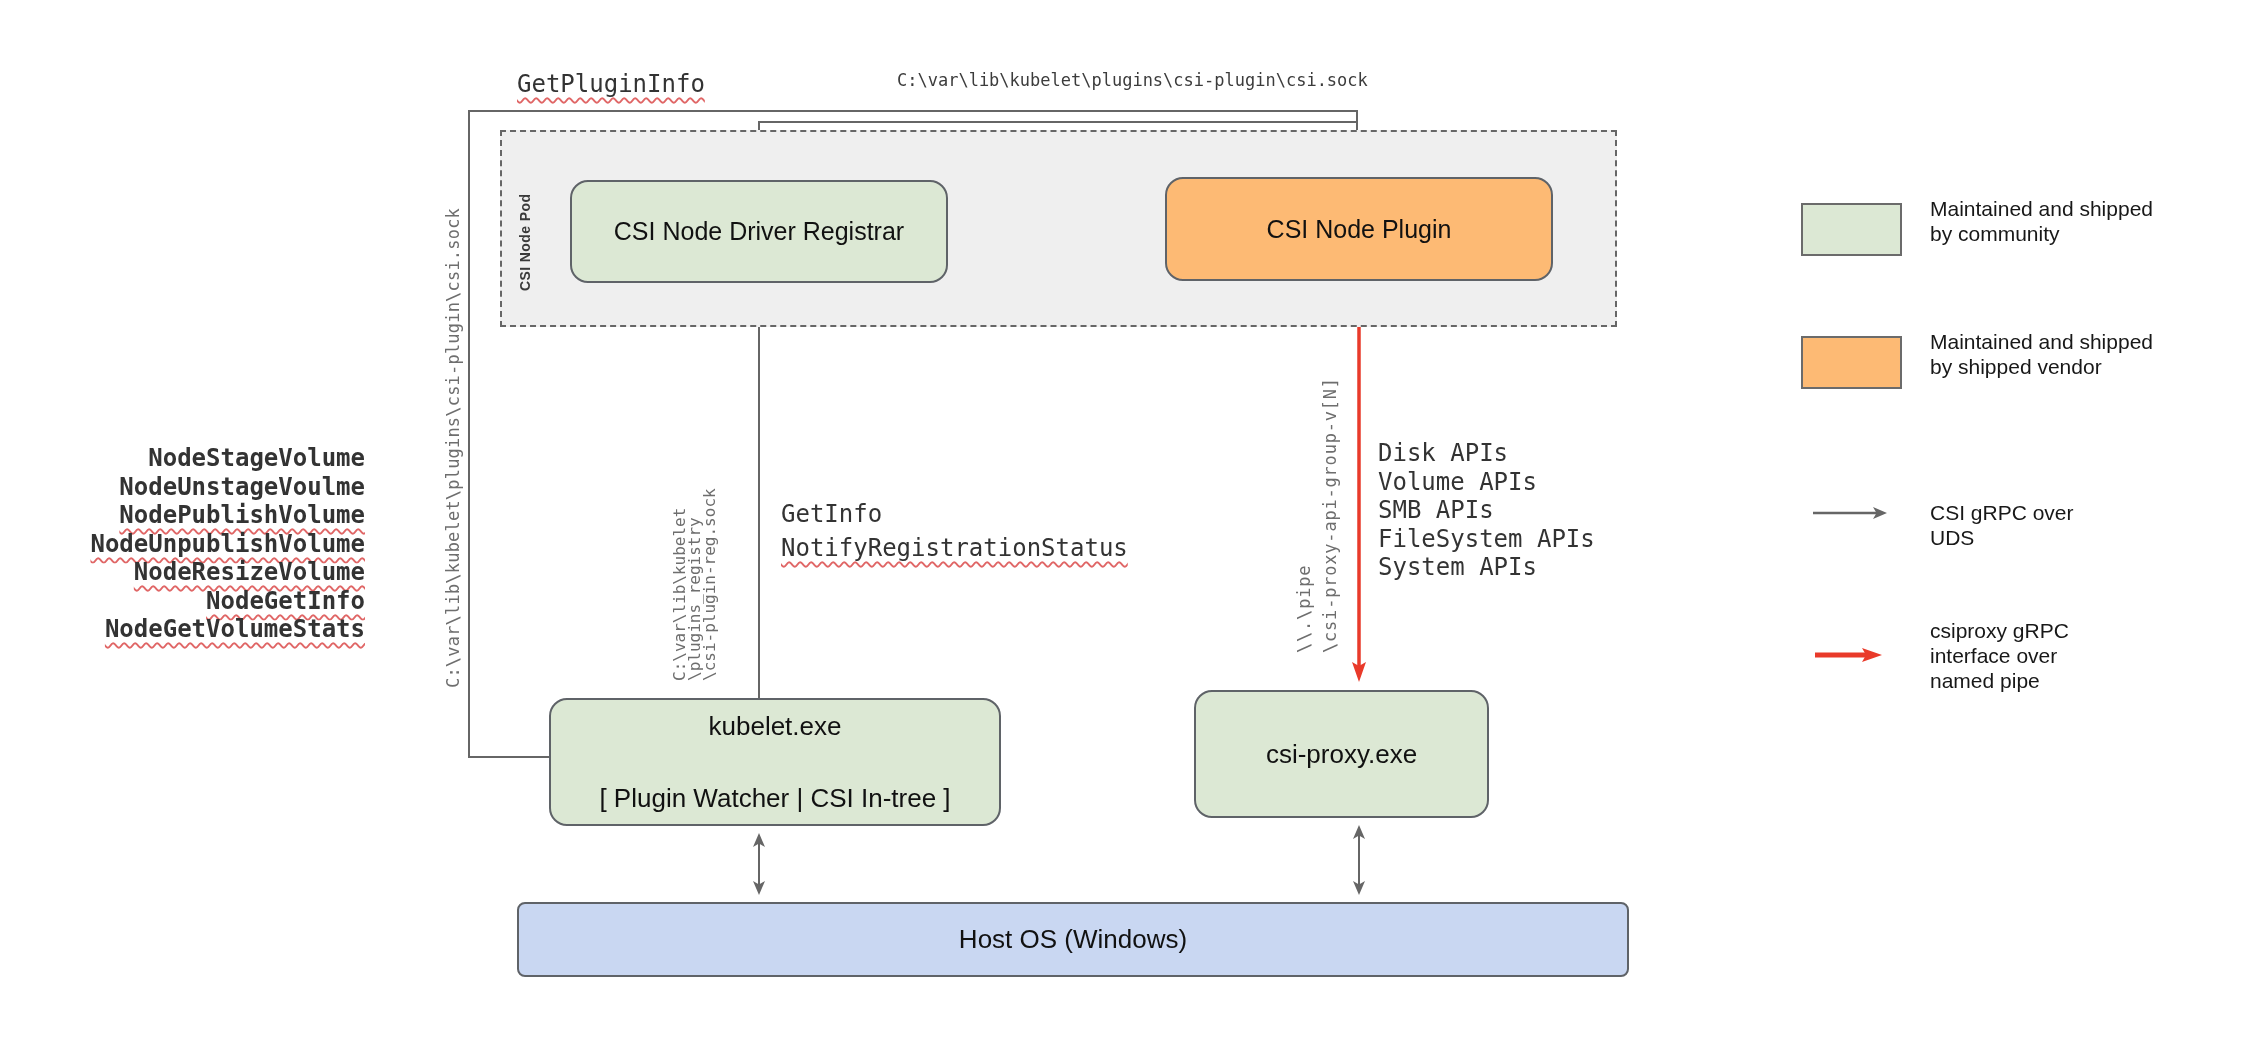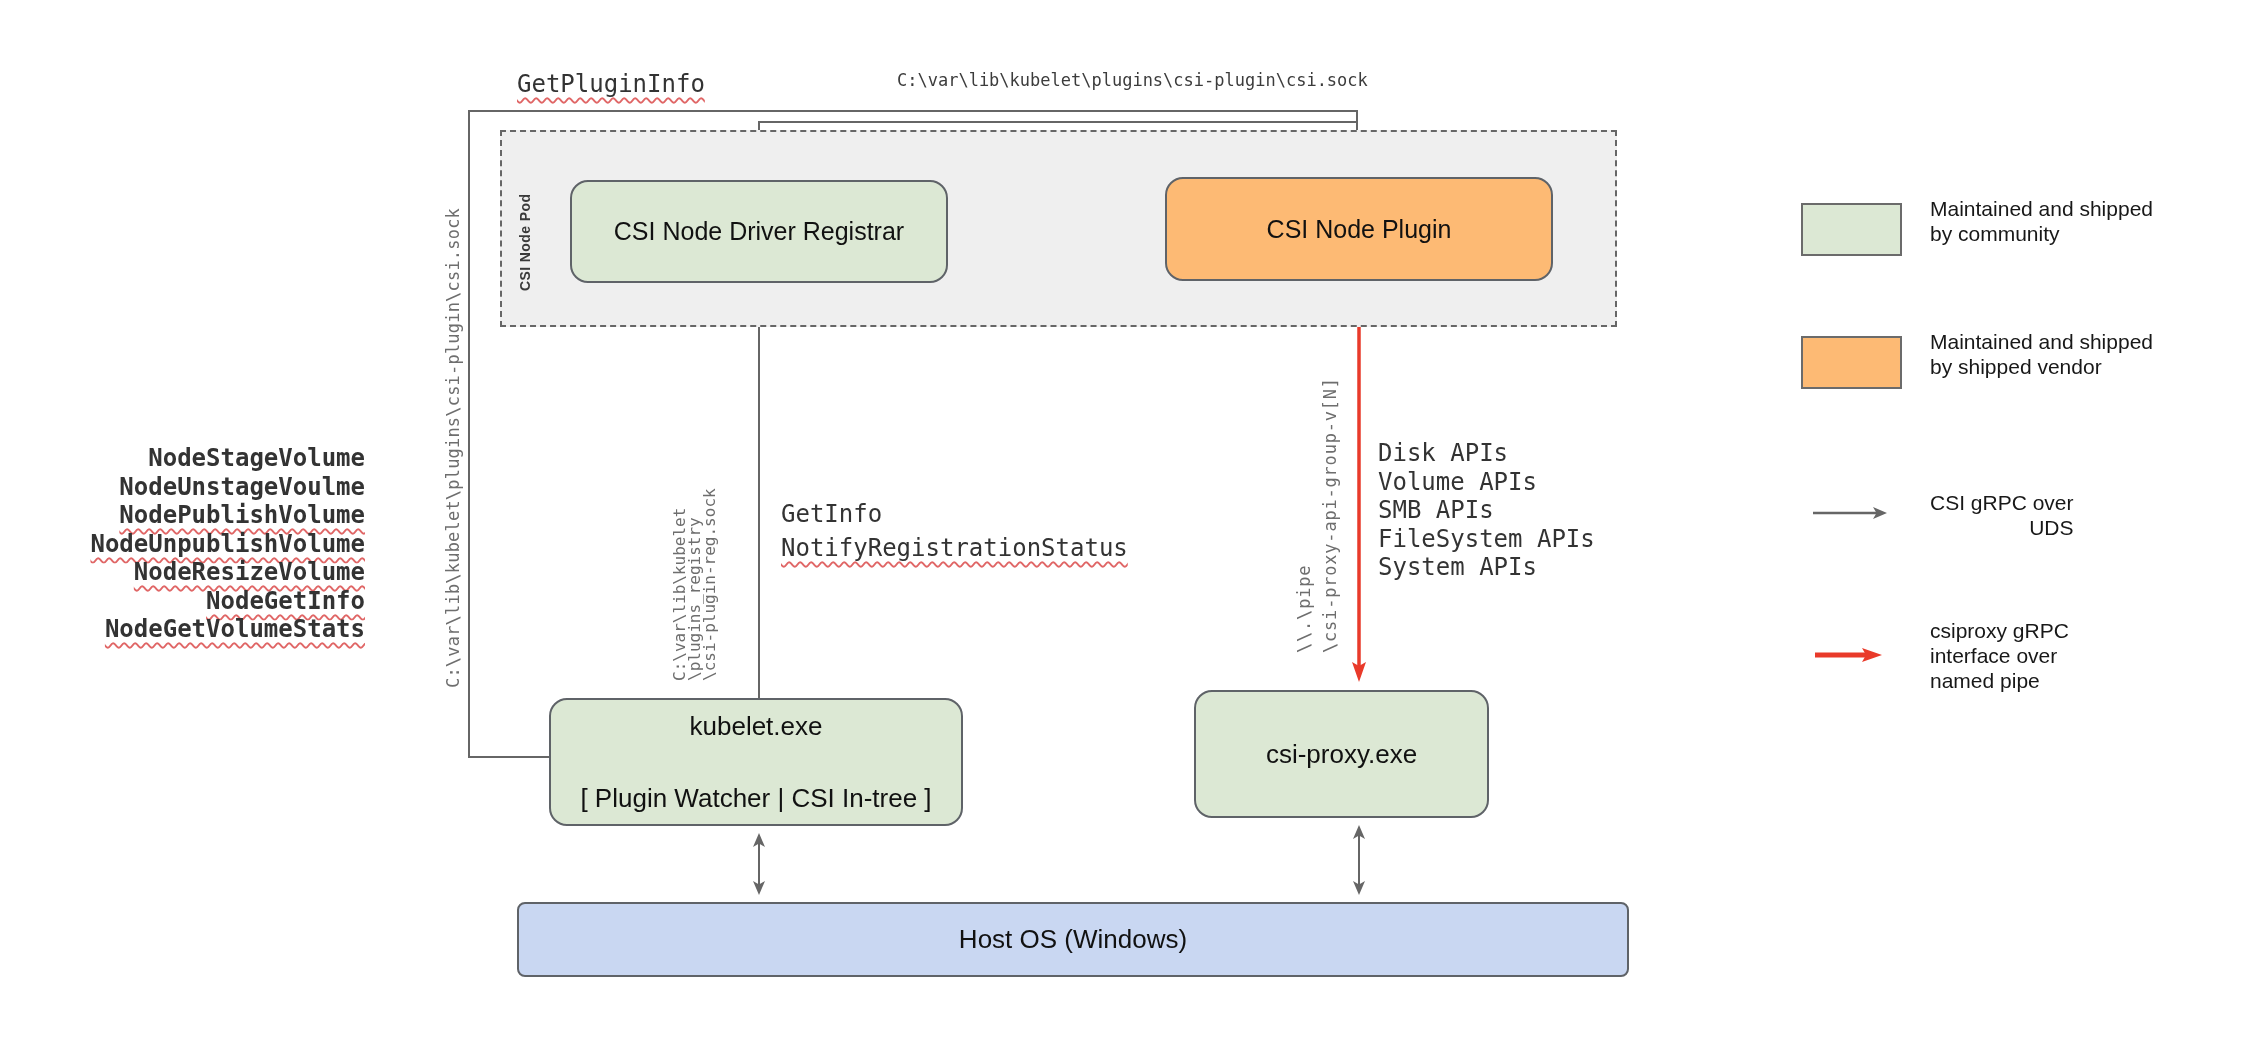--- a/index.html
+++ b/index.html
@@ -38,32 +38,32 @@
   #pipe-path{left:1291px;top:653px;color:#6e6e6e;font-size:17px;line-height:26px;letter-spacing:0.8px;}
   #pod-label{left:517px;top:291px;font-size:14px;font-weight:bold;color:#3a3a3a;letter-spacing:0.4px;
              font-family:"Liberation Sans",sans-serif;}
 
   #node-calls{position:absolute;left:65px;top:444px;width:300px;text-align:right;line-height:28.5px;font-weight:bold;}
   #registrar-calls{position:absolute;left:781px;top:449px;line-height:34px;margin-top:48px;}
   #api-list{position:absolute;left:1378px;top:439px;line-height:28.6px;}
 
   #box-registrar{left:570px;top:180px;width:378px;height:103px;}
   #box-plugin{left:1165px;top:177px;width:388px;height:104px;}
-  #box-kubelet{left:549px;top:698px;width:414px;height:128px;font-size:26px;line-height:32px;gap:40px;}
+  #box-kubelet{left:549px;top:698px;width:452px;height:128px;font-size:26px;line-height:32px;gap:40px;}
   #box-csiproxy{left:1194px;top:690px;width:295px;height:128px;font-size:26px;}
   #box-hostos{left:517px;top:902px;width:1112px;height:75px;border-radius:8px;font-size:26px;}
 
   
   .swatch{position:absolute;width:101px;height:53px;border:2px solid #6b6b6b;box-sizing:border-box;}
   #legend-swatch-community{left:1801px;top:203px;}
   #legend-swatch-vendor{left:1801px;top:336px;}
   .legend-text{position:absolute;left:1930px;font-size:21px;line-height:25px;color:#181818;}
   #legend-text-community{top:196px;}
   #legend-text-vendor{top:329px;}
-  #legend-text-uds{top:490px;text-align:right;}
+  #legend-text-uds{top:500px;}
   #legend-text-pipe{top:618px;}
 </style>
 </head>
 <body>
 
 <div class="canvas">
 
   <svg class="wires">
     <defs>
       <marker id="ah-gray" markerUnits="userSpaceOnUse" markerWidth="18" markerHeight="18" refX="9" refY="9" orient="auto-start-reverse">

